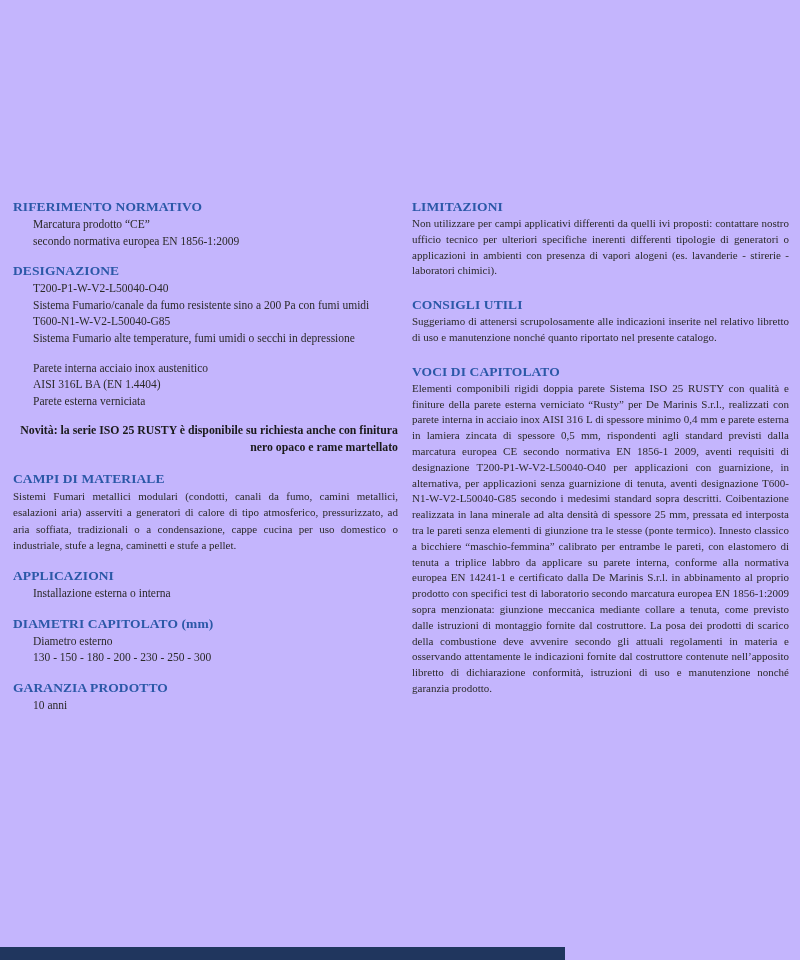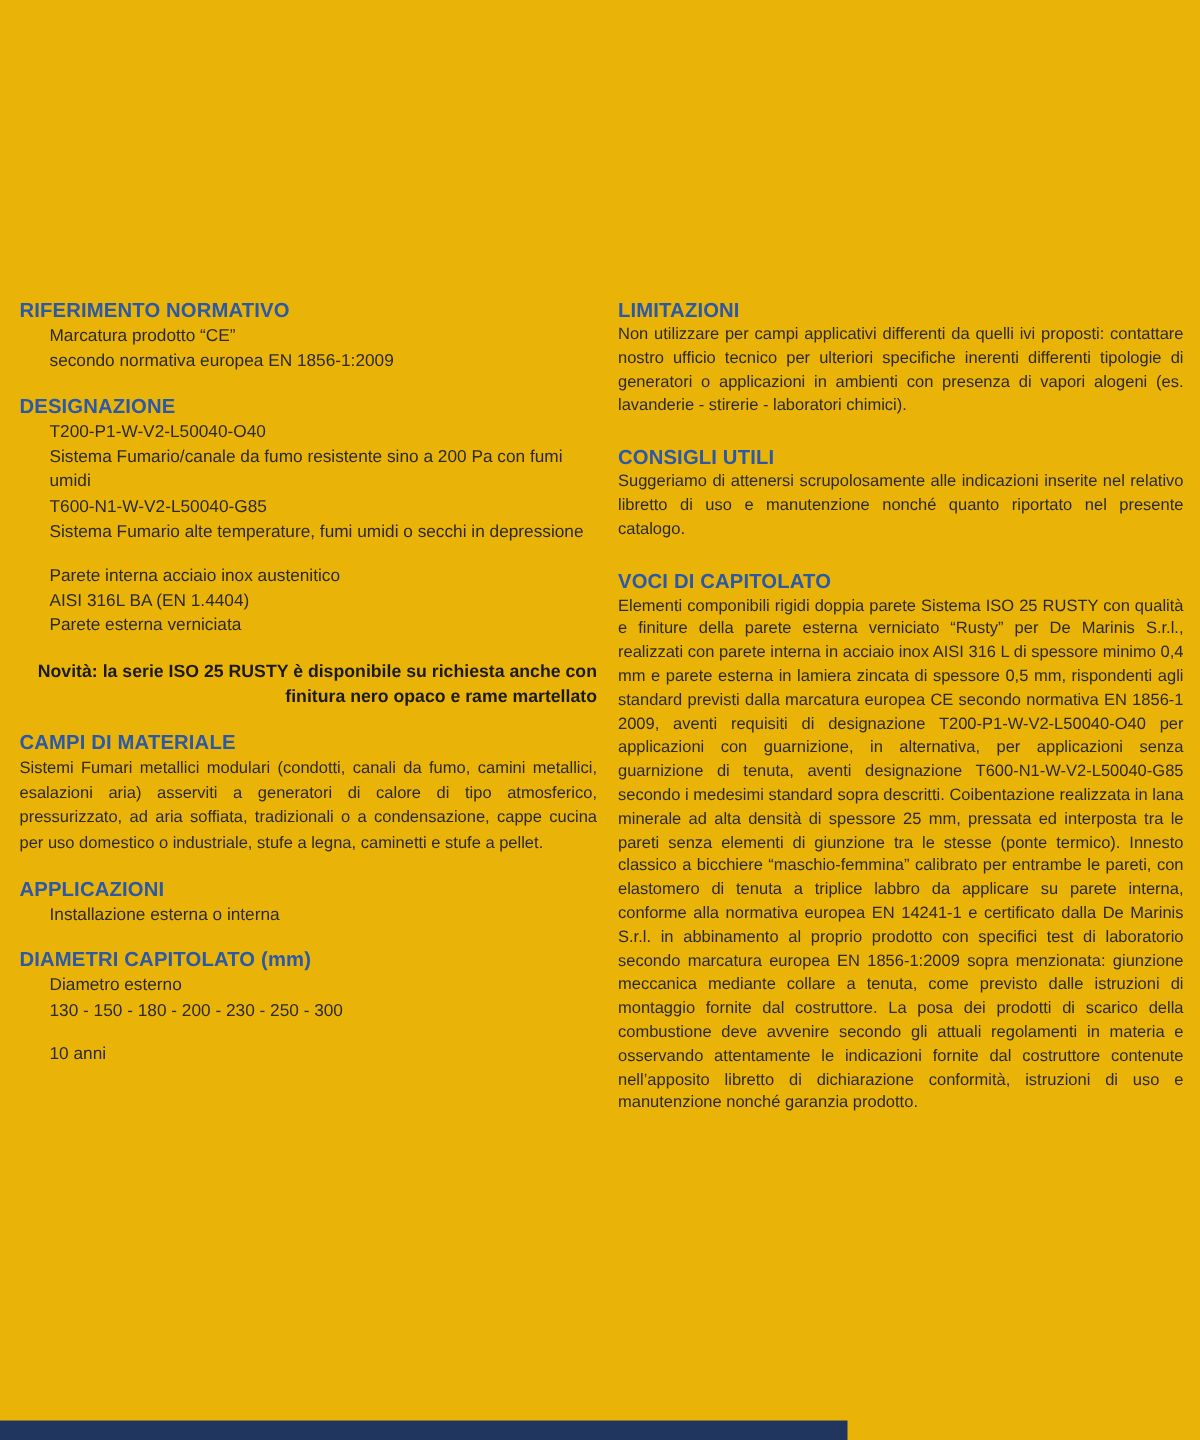--- a/index.html
+++ b/index.html
@@ -4,23 +4,23 @@
 <style>
   html, body {
     margin: 0;
     padding: 0;
     background: #ffffff;
   }
   .page {
     position: relative;
     width: 800px;
     height: 960px;
-    background: #eab308;
+    background: #c4b5fd;
     overflow: hidden;
-    font-family: Liberation Sans, sans-serif;
+    font-family: Liberation Serif, serif;
     color: var(--body, #2b2a29);
   }
   .col {
     position: absolute;
     top: 198px;
   }
   .col-left  { left: 13px;  width: 385px; }
   .col-right { left: 392px; width: 377px; margin-left: 20px; }
 
   .section { margin: 0 0 13px 0; }
@@ -105,20 +105,21 @@
       <div class="line">Installazione esterna o interna</div>
     </div>
 
     <div class="section">
       <h3 class="sec-heading">DIAMETRI CAPITOLATO (mm)</h3>
       <div class="line">Diametro esterno</div>
       <div class="line">130 - 150 - 180 - 200 - 230 - 250 - 300</div>
     </div>
 
     <div class="section">
+      <h3 class="sec-heading">GARANZIA PRODOTTO</h3>
       <div class="line">10 anni</div>
     </div>
 
   </div>
 
   <div class="col col-right">
 
     <div class="section">
       <h3 class="sec-heading">LIMITAZIONI</h3>
       <p class="para">Non utilizzare per campi applicativi differenti da quelli ivi proposti: contattare nostro ufficio tecnico per ulteriori specifiche inerenti differenti tipologie di generatori o applicazioni in ambienti con presenza di vapori alogeni (es. lavanderie - stirerie - laboratori chimici).</p>

